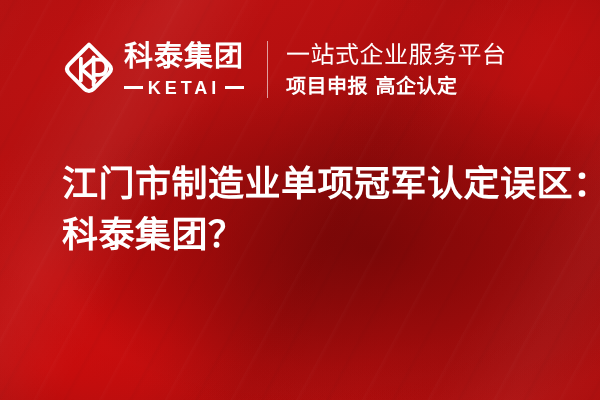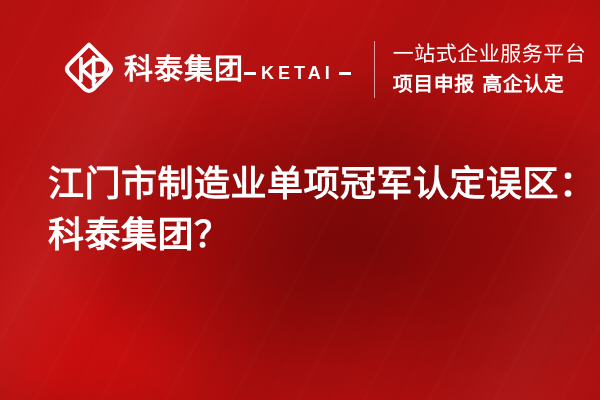--- a/index.html
+++ b/index.html
@@ -79,21 +79,21 @@
   }
   .logo-mark {
     width: 58px;
     height: 58px;
     flex: 0 0 auto;
     display: block;
   }
   .logo-words {
     margin-left: 6px;
     display: flex;
-    flex-direction: row;
+    flex-direction: column;
     align-items: stretch;
   }
   .logo-cn {
     font-size: 29px;
     line-height: 1;
     font-weight: 700;
     color: #ffffff;
     letter-spacing: 1px;
     white-space: nowrap;
     font-family: "DejaVu Sans", "Liberation Sans", sans-serif;
@@ -128,21 +128,21 @@
     margin-right: 18px;
     flex: 0 0 auto;
   }
 
   .tagline {
     display: flex;
     flex-direction: column;
     justify-content: center;
   }
   .tagline-main {
-    font-size: 21px;
+    font-size: 24px;
     line-height: 1;
     color: #ffffff;
     letter-spacing: 0.5px;
     white-space: nowrap;
     font-weight: 400;
     font-family: "DejaVu Sans", "Liberation Sans", sans-serif;
   }
   .tagline-sub {
     margin-top: 9px;
     font-size: 20px;
@@ -150,21 +150,21 @@
     color: #ffffff;
     letter-spacing: 0.5px;
     white-space: nowrap;
     font-weight: 700;
     font-family: "DejaVu Serif", "Liberation Serif", serif;
   }
 
   
   .headline {
     position: absolute;
-    left: 48px;
+    left: 62px;
     top: 158px;
     width: 500px;
   }
   .headline-line {
     font-size: 36px;
     line-height: 51px;
     font-weight: 700;
     color: #ffffff;
     letter-spacing: 0.5px;
     white-space: nowrap;

